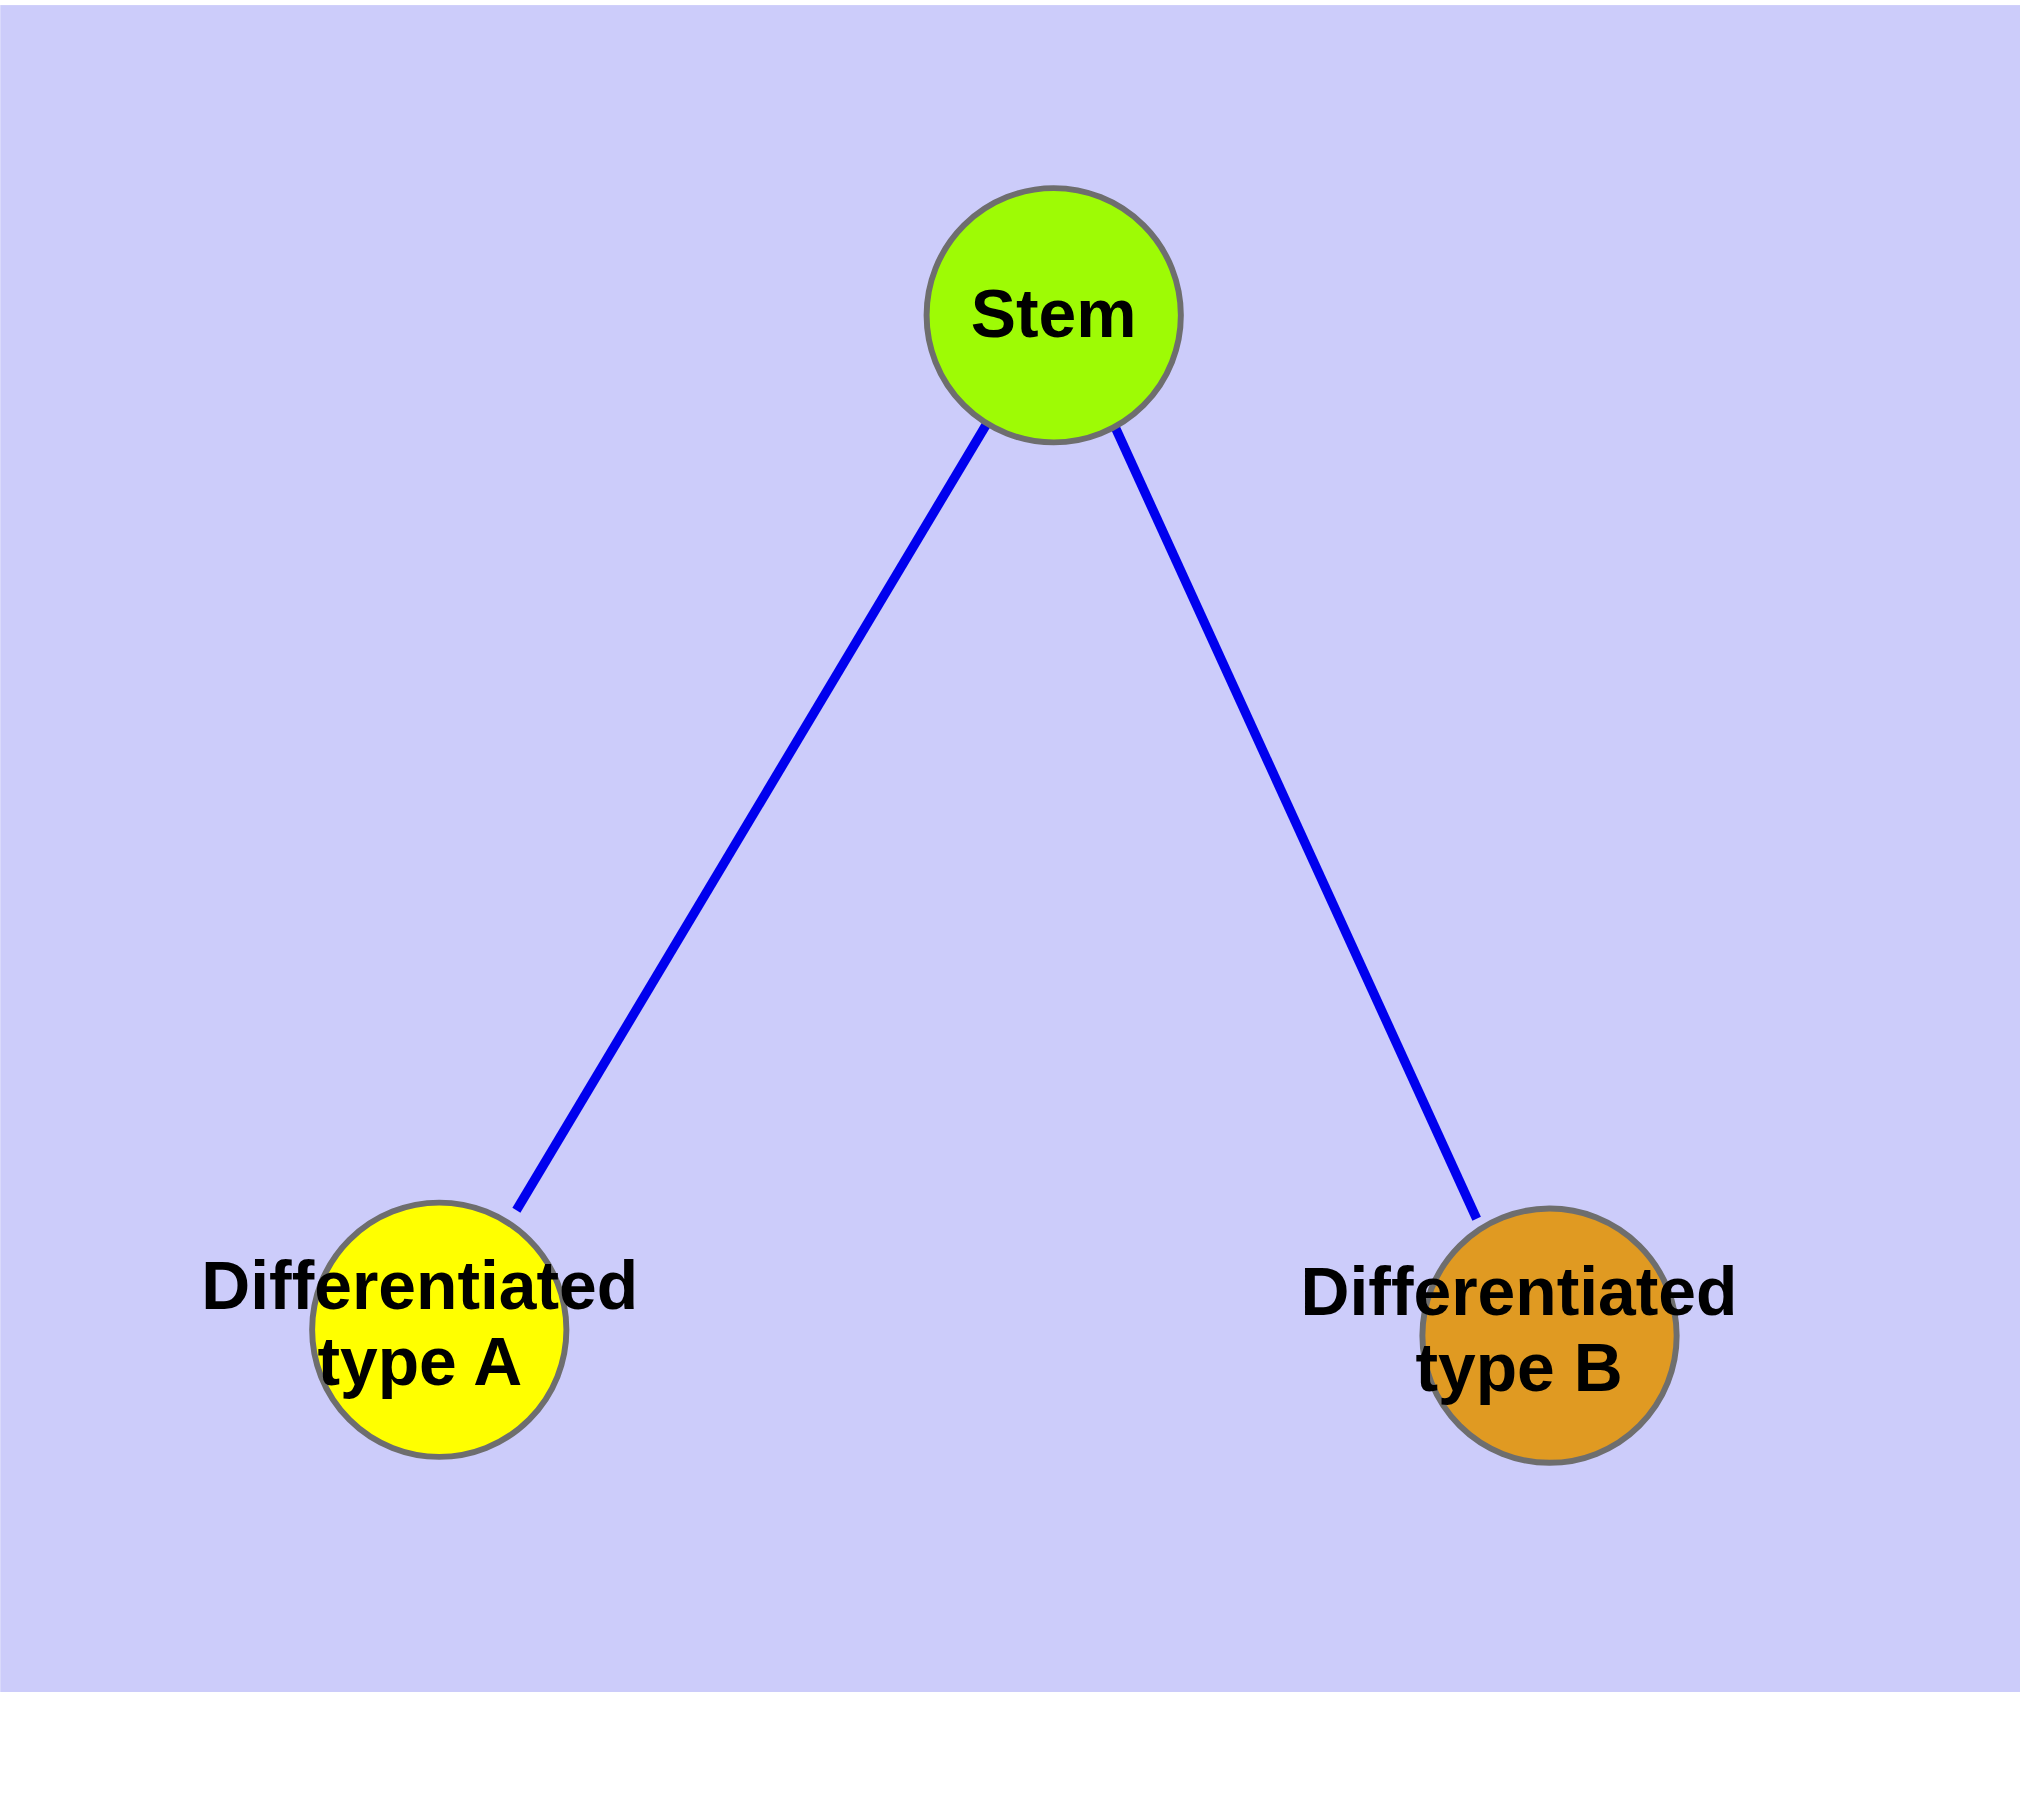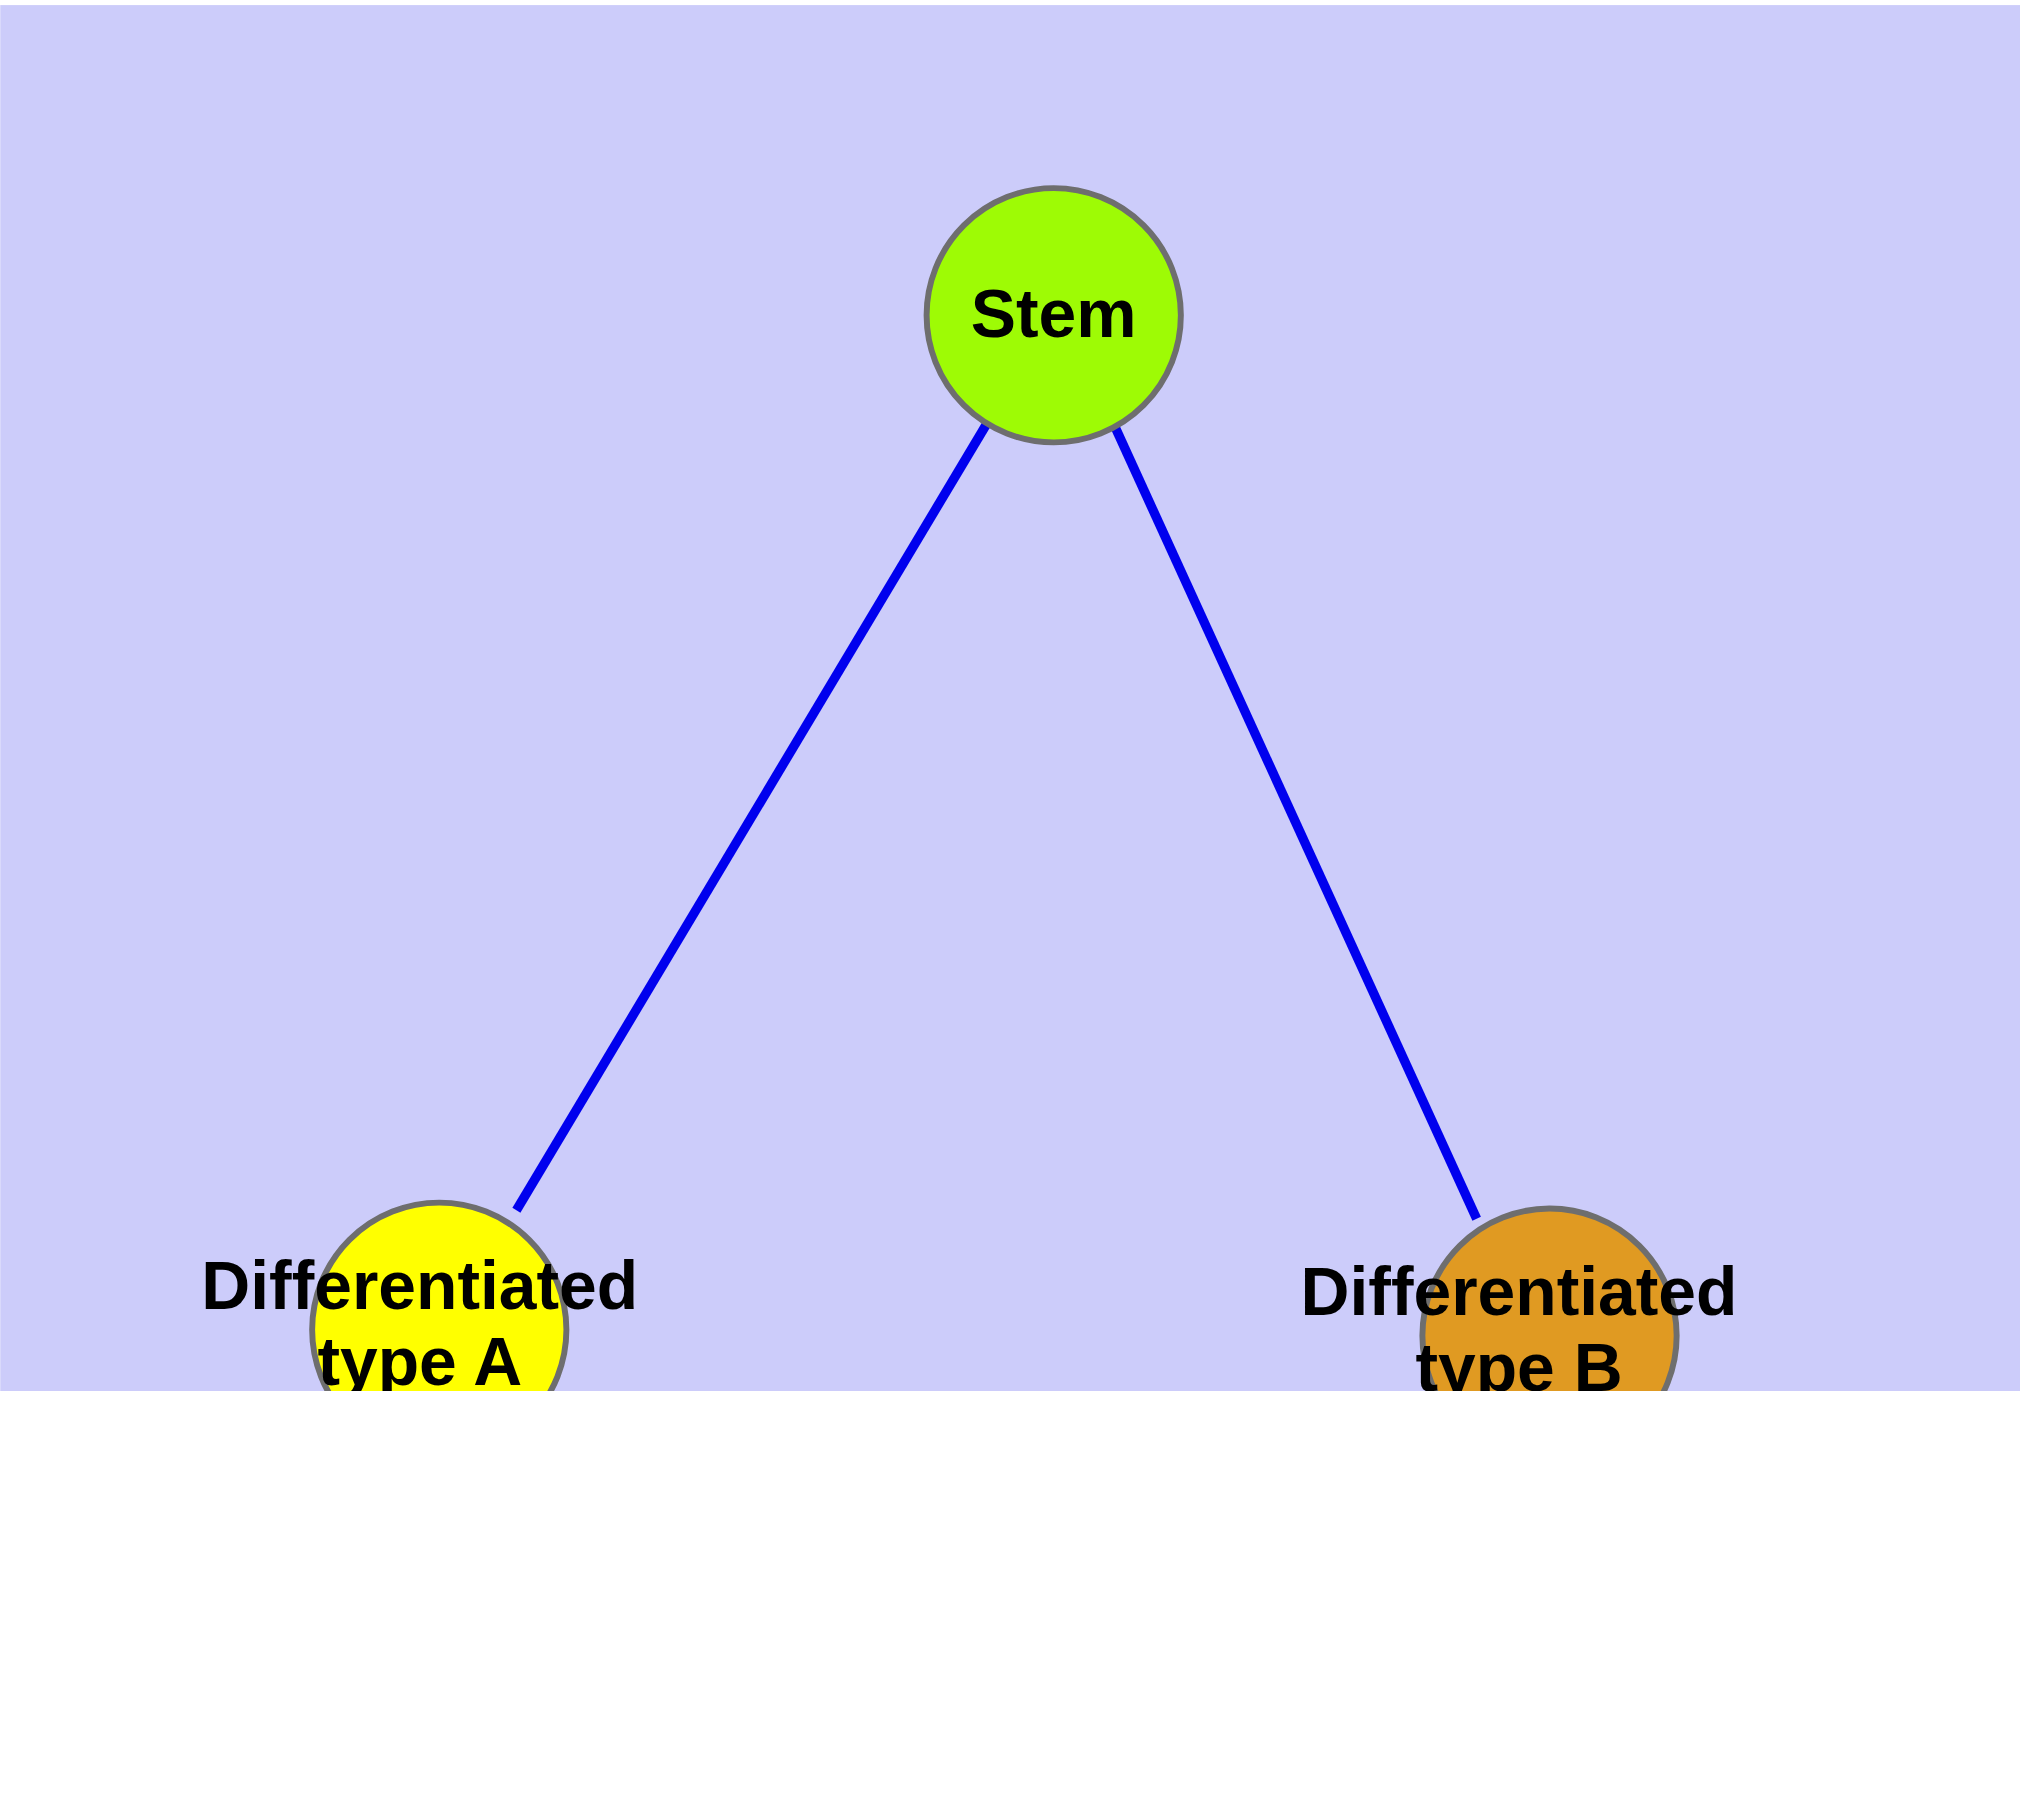--- a/index.html
+++ b/index.html
@@ -3,21 +3,21 @@
 <meta charset="utf-8">
 <style>
   html, body {
     margin: 0;
     padding: 0;
     background: #ffffff;
   }
   #canvas {
     position: relative;
     width: 2021px;
-    height: 1391px;
+    height: 1692px;
     background: #ffffff;
     overflow: hidden;
     font-family: "Liberation Sans", sans-serif;
   }
   #graph-svg {
     position: absolute;
     left: 0;
     top: 0;
     width: 2021px;
     height: 1812px;

